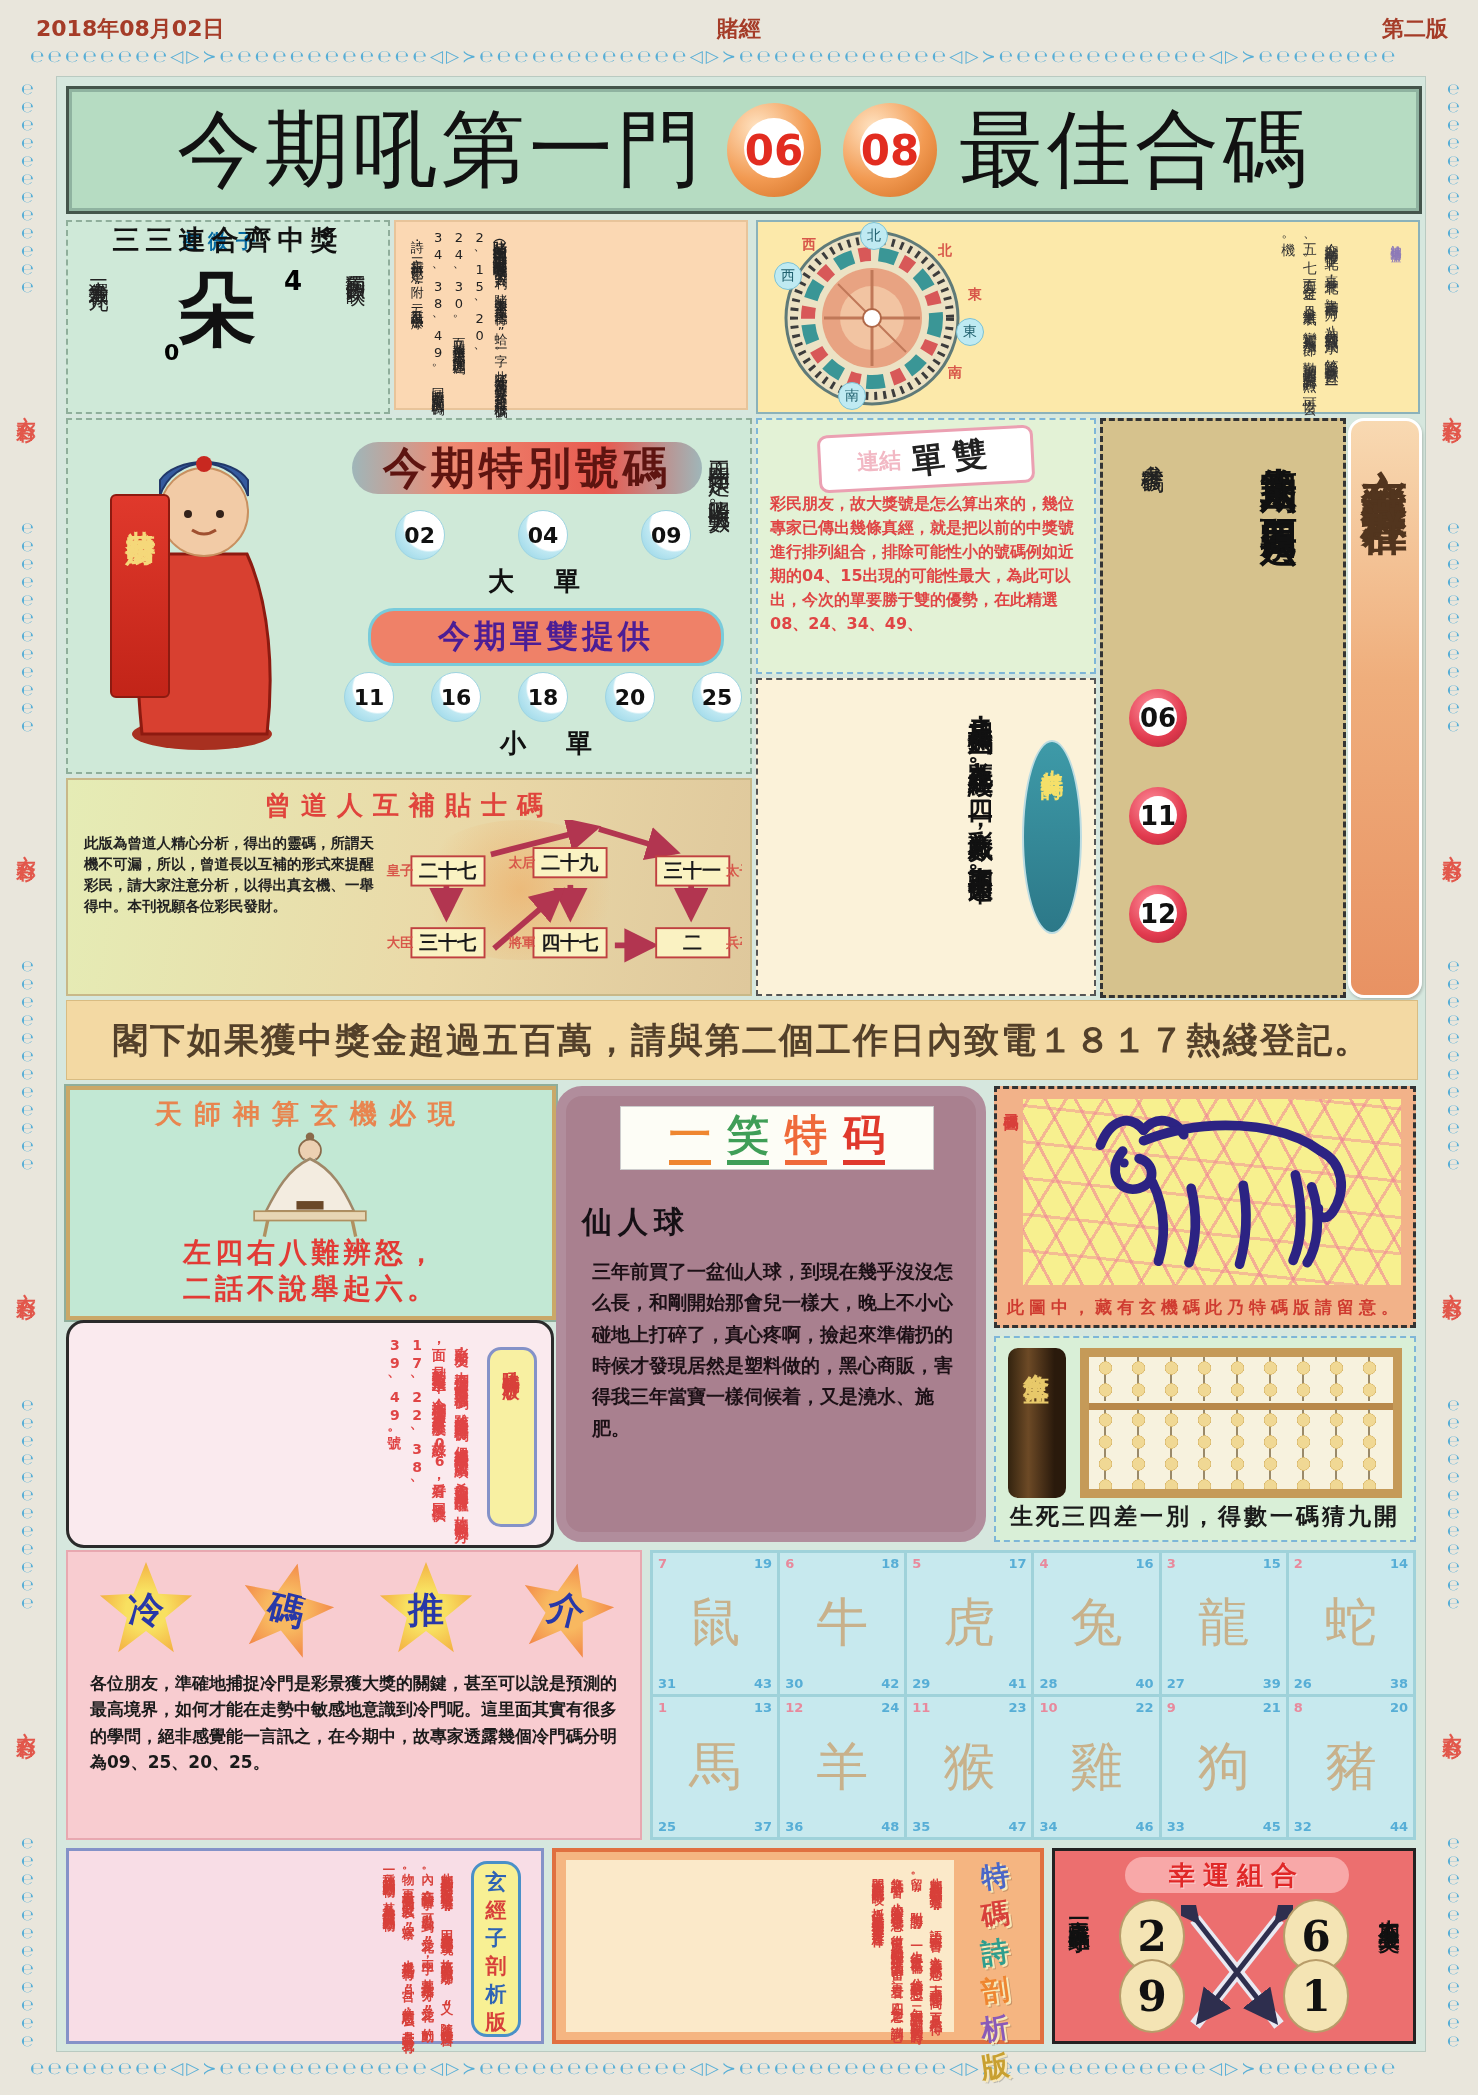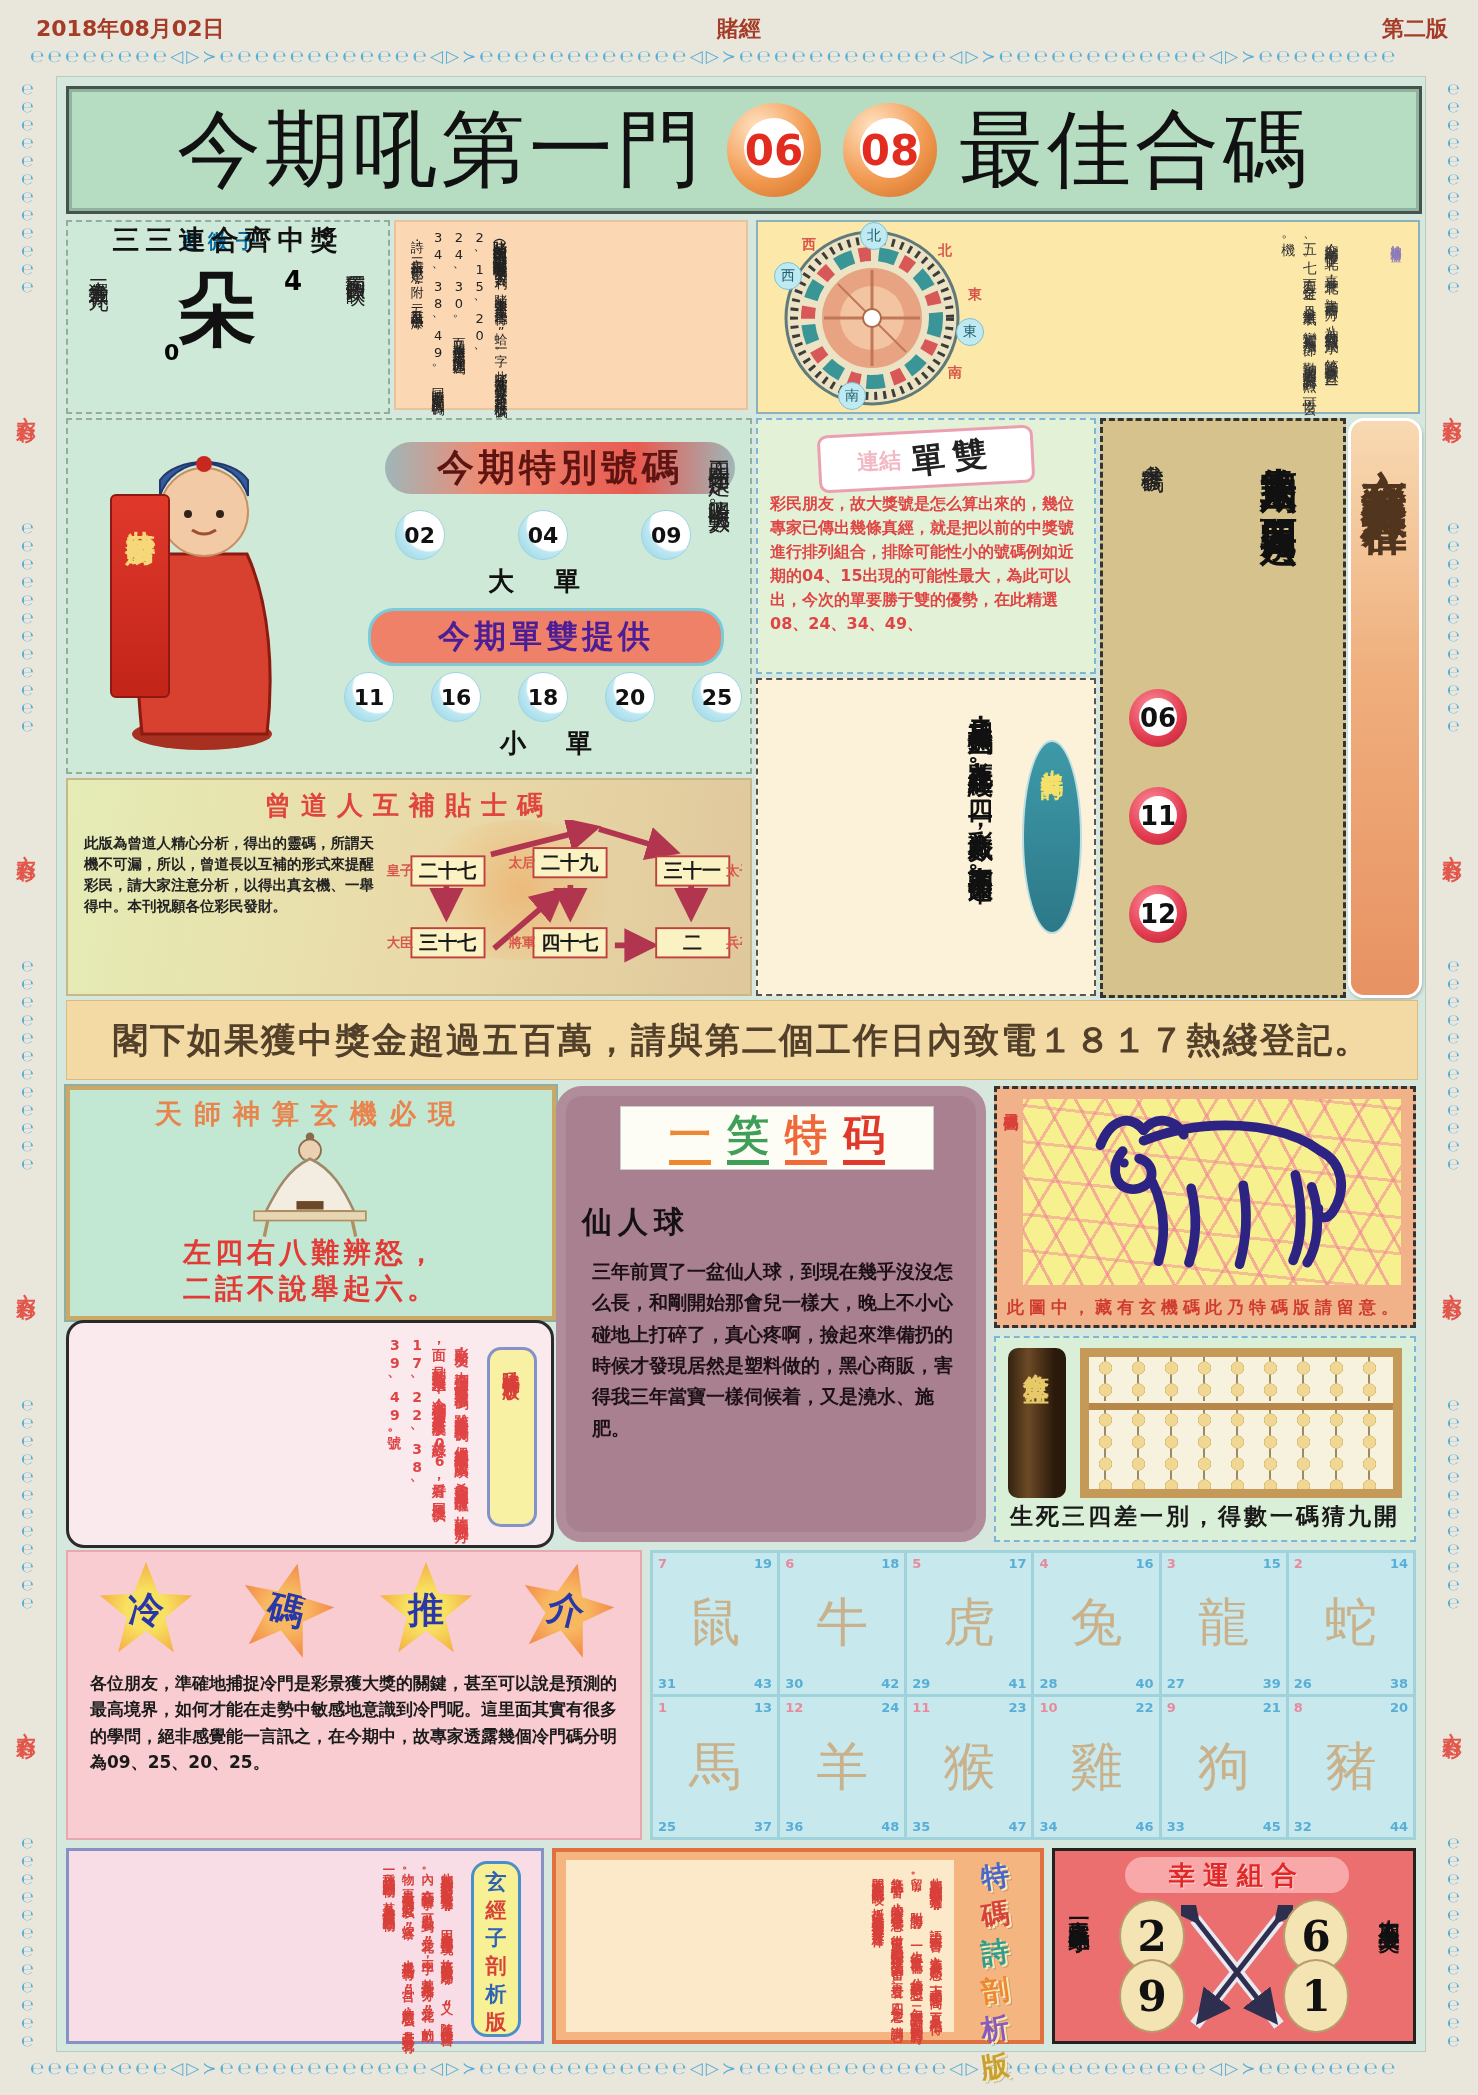--- a/index.html
+++ b/index.html
@@ -48,23 +48,23 @@
         display:flex;align-items:center;justify-content:center;font-size:14px;color:#20606e;}
   .cred{position:absolute;font-size:14px;color:#d8574a;font-weight:bold;}
   .cbody{position:absolute;right:76px;top:10px;height:168px;font-size:14px;color:#333;line-height:1.55;}
   .clabel{position:absolute;right:16px;top:14px;height:160px;font-size:11px;color:#8d7ab8;letter-spacing:1px;}
   
   .spbox{left:66px;top:418px;width:682px;height:352px;}
   .doll{position:absolute;left:14px;top:14px;width:210px;height:324px;}
   .scroll{position:absolute;left:28px;top:60px;width:56px;height:200px;background:linear-gradient(180deg,#e0392c,#c22418);
           border:2px solid #8d1a10;border-radius:6px;display:flex;align-items:center;justify-content:center;}
   .scroll .vt{color:#f5d87a;font-size:30px;font-weight:bold;height:180px;}
-  .pill1{position:absolute;left:317px;top:22px;width:350px;height:52px;border-radius:26px;
+  .pill1{position:absolute;left:284px;top:22px;width:350px;height:52px;border-radius:26px;
          background:linear-gradient(90deg,#9fb6b9,#ef8a72 28%,#e85a50 72%,#9fb6b9);
-         display:flex;align-items:center;justify-content:center;font-size:37px;font-weight:bold;color:#5e1410;letter-spacing:4px;}
+         display:flex;align-items:center;justify-content:center;font-size:44px;font-weight:bold;color:#5e1410;letter-spacing:4px;}
   .pill2{position:absolute;left:300px;top:188px;width:350px;height:52px;border-radius:26px;
          background:#ef8168;border:3px solid #79cbdb;
          display:flex;align-items:center;justify-content:center;font-size:32px;font-weight:bold;color:#4c1d95;letter-spacing:4px;}
   .brow1{position:absolute;left:290px;top:90px;width:370px;display:flex;justify-content:space-around;}
   .brow2{position:absolute;left:276px;top:252px;width:398px;display:flex;justify-content:space-between;}
   .sball{width:48px;height:48px;border-radius:50%;
          background:radial-gradient(circle at 68% 32%,#ffffff 52%,#bfe8f2 56%,#8fd2e4);
          border:1px solid #9ed4e2;display:flex;align-items:center;justify-content:center;
          font-size:22px;font-weight:bold;color:#111;}
   .bign{position:absolute;font-size:26px;font-weight:bold;color:#111;letter-spacing:40px;text-indent:40px;}

